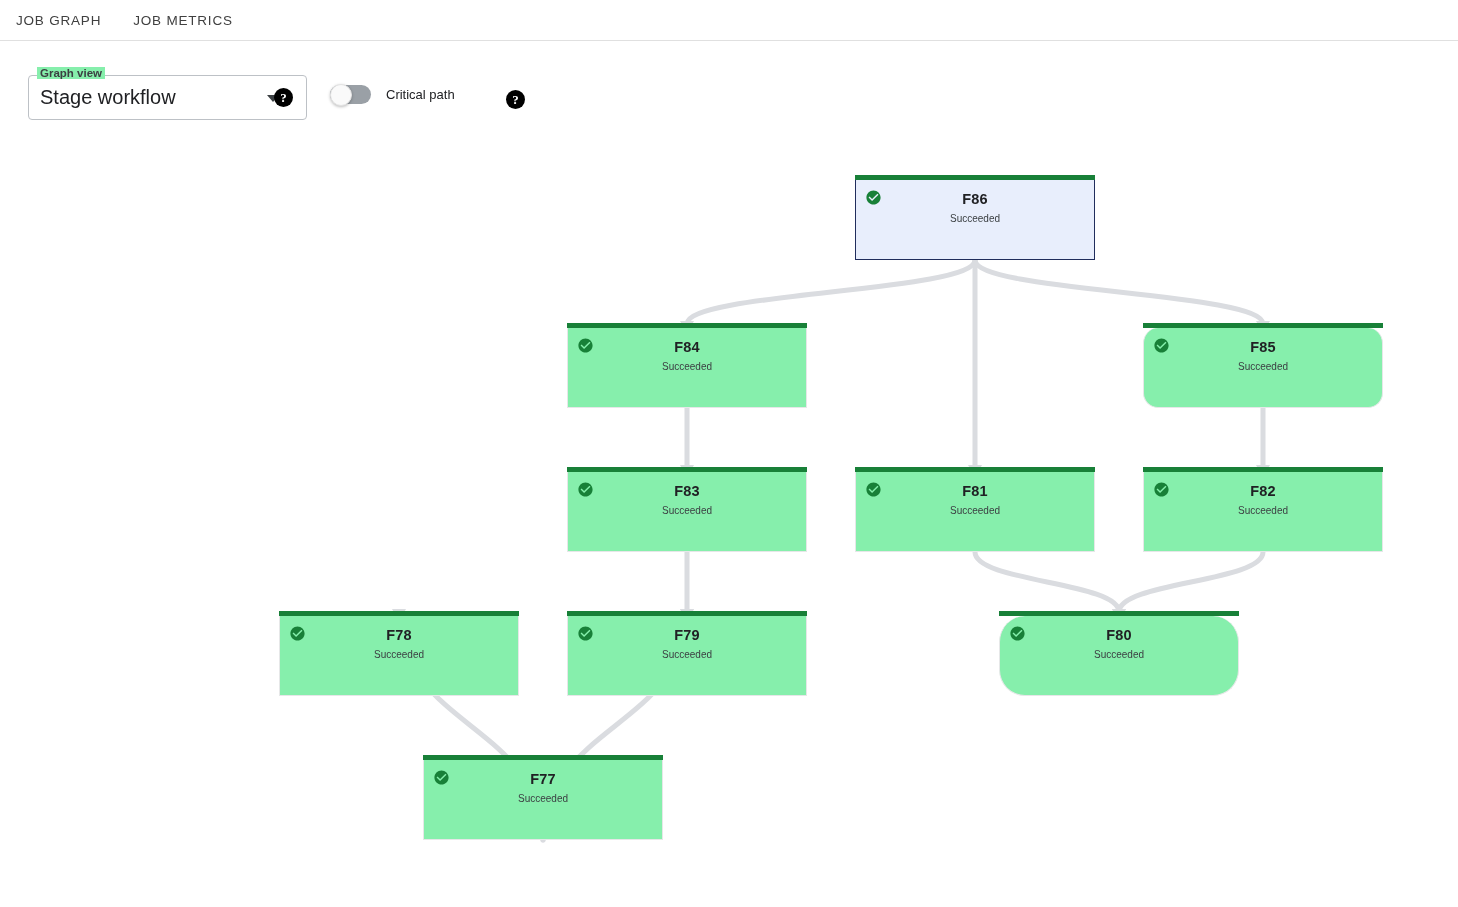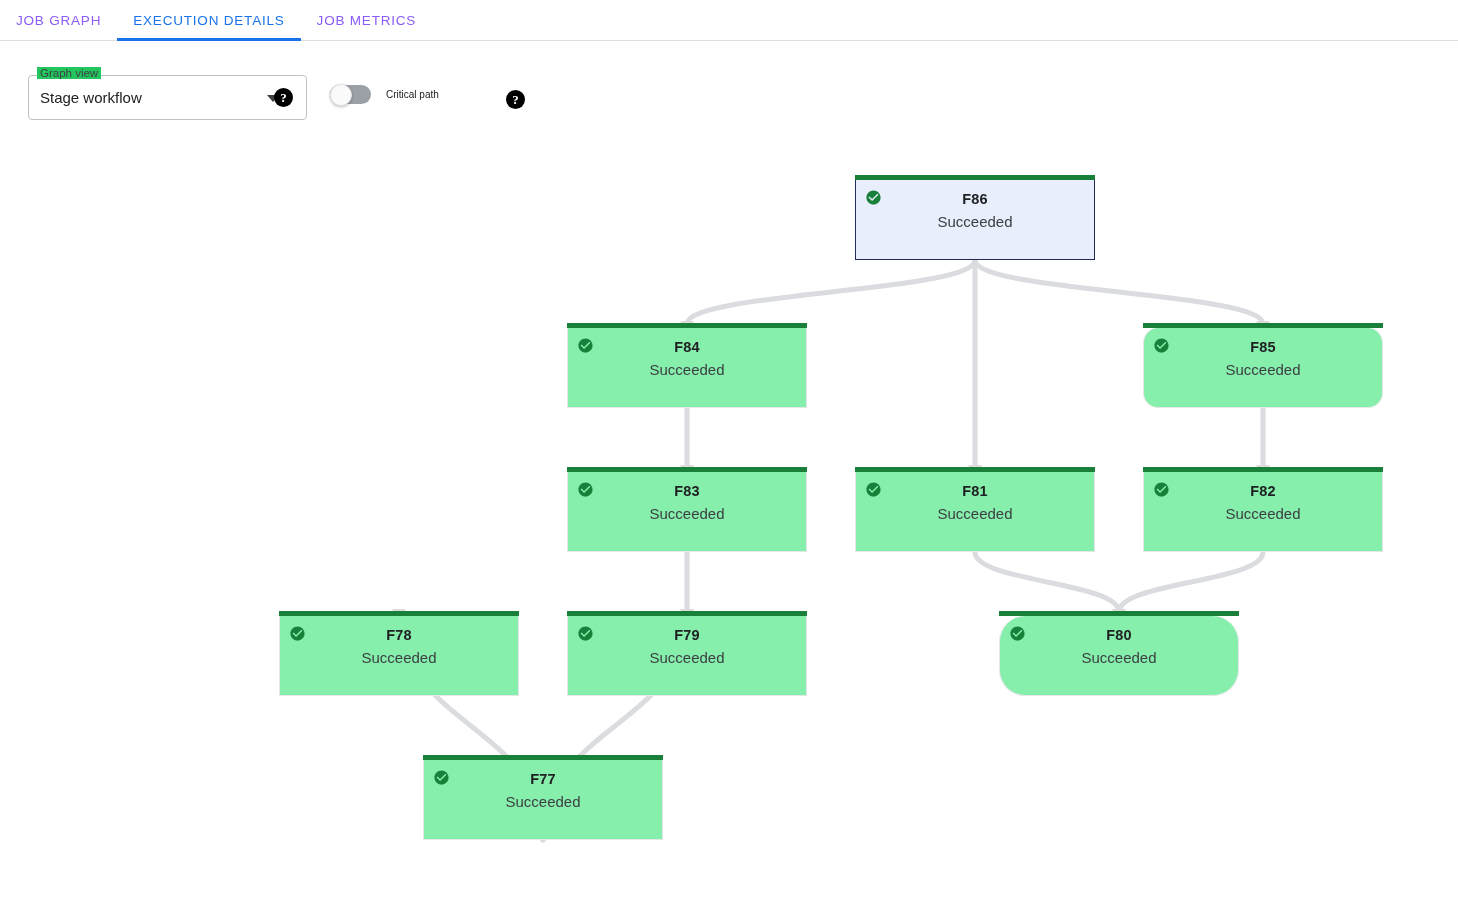--- a/index.html
+++ b/index.html
@@ -37,21 +37,21 @@
   .tab {
     position: relative;
     height: 41px;
     display: flex;
     align-items: center;
     justify-content: center;
     padding: 0 16px;
     font-size: 13.5px;
     font-weight: 500;
     letter-spacing: 0.8px;
-    color: #8b5cf6;
+    color: #404040;
     text-transform: uppercase;
     cursor: pointer;
     box-sizing: border-box;
     user-select: none;
     white-space: nowrap;
   }
   .tab.active {
     color: #1a73e8;
   }
   .tab.active::after {
@@ -87,35 +87,35 @@
     box-sizing: border-box;
     border: 1px solid #bdc1c6;
     border-radius: 4px;
     pointer-events: none;
   }
   .select-notch {
     position: absolute;
     left: 9px;
     top: -8px;
     height: 12px;
-    background: #22c55e;
+    background: #86efac;
     padding: 0 3px;
     font-size: 11.5px;
-    font-weight: 400;
+    font-weight: 700;
     color: #3c4043;
     line-height: 12px;
     white-space: nowrap;
   }
   .select-value {
     position: absolute;
     left: 12px;
     top: 0;
     height: 45px;
     line-height: 45px;
-    font-size: 15px;
+    font-size: 20px;
     color: #202124;
     white-space: nowrap;
     text-align: center;
   }
   .select-arrow {
     position: absolute;
     right: 28px;
     top: 50%;
     margin-top: -3px;
     width: 0; height: 0;
@@ -164,21 +164,21 @@
     width: 22px;
     height: 22px;
     border-radius: 50%;
     background: #fafafa;
     border: 1px solid #e3e3e3;
     box-sizing: border-box;
     box-shadow: 0 1px 3px rgba(0,0,0,0.26);
   }
   .toggle-label {
     margin-left: 15px;
-    font-size: 10px;
+    font-size: 13px;
     color: #202124;
     white-space: nowrap;
   }
 
   
   .graph-canvas {
     position: absolute;
     left: 0; top: 0;
     width: 1458px;
     height: 907px;
@@ -234,32 +234,31 @@
     font-size: 14.5px;
     font-weight: 700;
     color: #202124;
     letter-spacing: 0.1px;
   }
   .node-status {
     position: absolute;
     left: 0; right: 0;
     top: 33px;
     text-align: center;
-    font-size: 15px;
+    font-size: 10px;
     font-weight: 400;
     color: #3c4043;
   }
 </style>
 </head>
 <body>
 
 <div class="tabbar">
   <div class="tabs" id="tabs-container">
       <div class="tab">JOB GRAPH</div>
-      <div class="tab active">EXECUTION DETAILS</div>
       <div class="tab">JOB METRICS</div>
     </div>
 </div>
 
 <div class="toolbar">
 
   <div class="select-field">
     <div class="select-outline"></div>
     <div class="select-notch">Graph view</div>
     <div class="select-value">Stage workflow</div>

